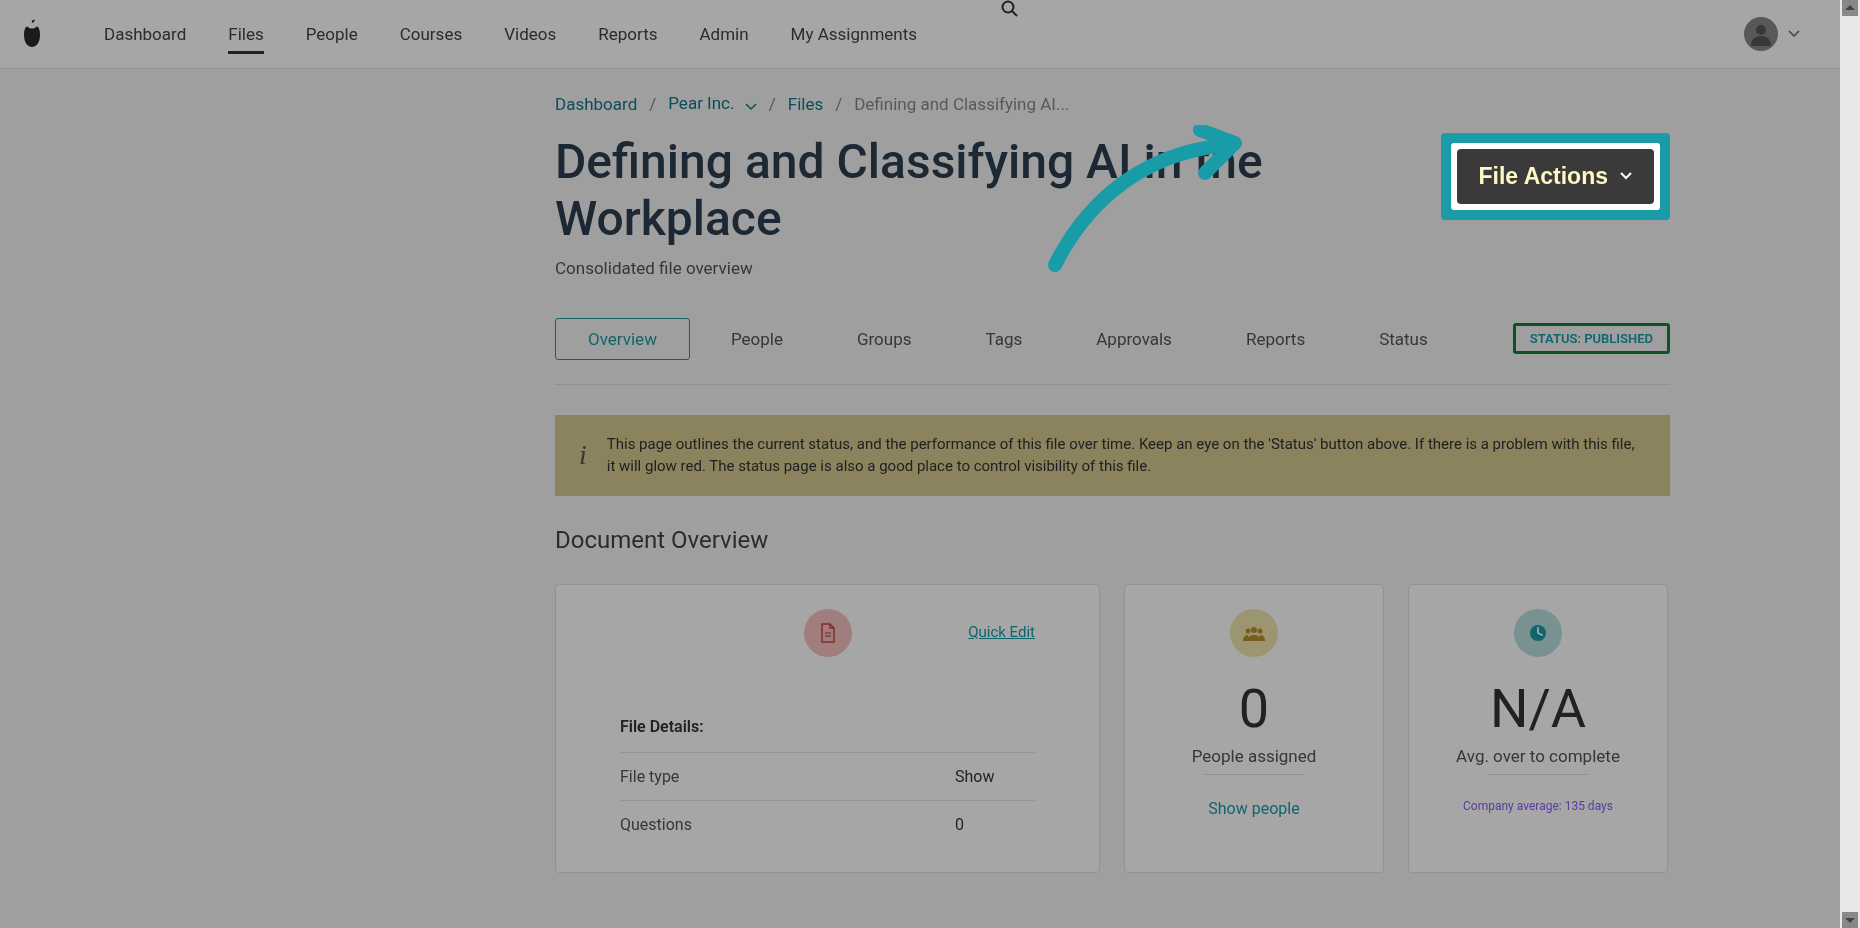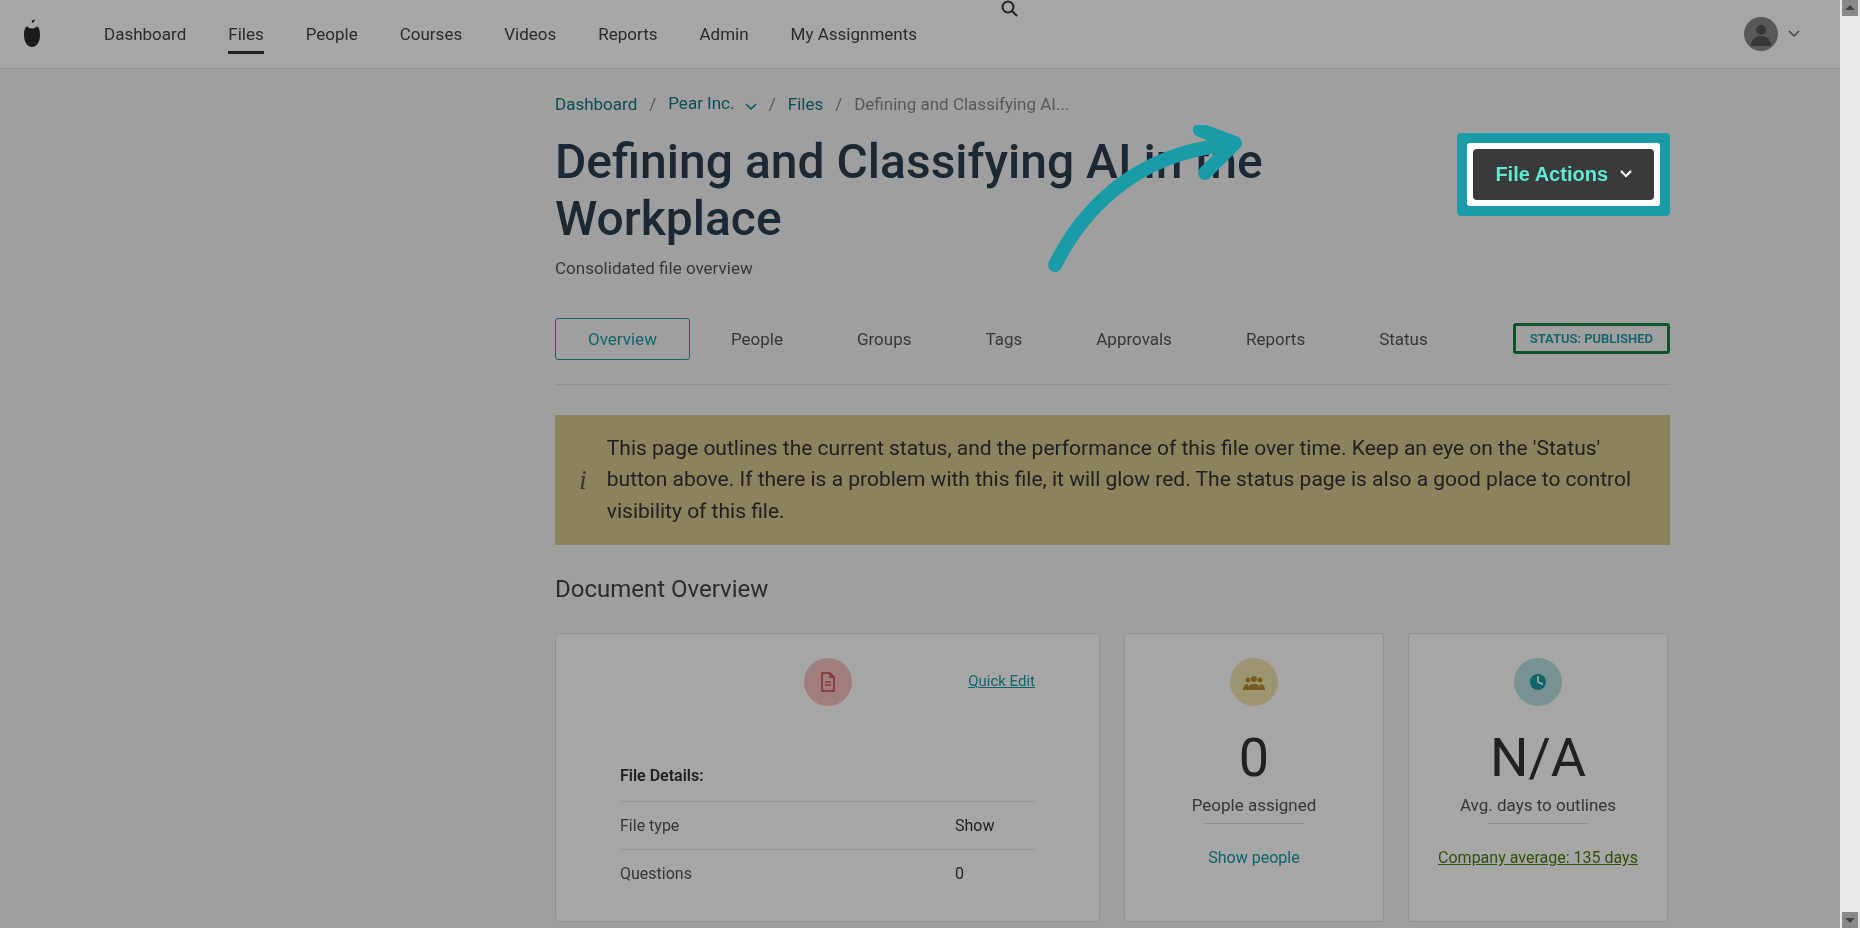--- a/index.html
+++ b/index.html
@@ -169,24 +169,24 @@
     }
     
     .file-actions-inner {
       background: #fff;
       padding: 6px;
       border-radius: 3px;
     }
     
     .file-actions-btn {
       background: #3a3a3a;
-      color: #5eead4;
+      color: #fef9c3;
       border: none;
       padding: 14px 22px;
-      font-size: 20px;
+      font-size: 23px;
       font-weight: 600;
       border-radius: 4px;
       cursor: pointer;
       display: flex;
       align-items: center;
       gap: 12px;
     }
     
     
     .curved-arrow {
@@ -251,21 +251,21 @@
     }
     
     .info-icon {
       font-family: Georgia, serif;
       font-style: italic;
       font-size: 28px;
       color: #555;
     }
     
     .info-text {
-      font-size: 21px;
+      font-size: 15px;
       line-height: 1.5;
       color: #333;
     }
     
     
     .section-heading {
       font-size: 24px;
       font-weight: 400;
       color: #444;
       margin: 0 0 30px 365px;
@@ -352,23 +352,22 @@
       margin: 0 auto 24px;
     }
     
     .card-link {
       color: #1a9ba8;
       font-size: 16px;
       cursor: pointer;
     }
     
     .card-footer-text {
-      font-size: 16px;
-      color: #4d7c0f;
-      text-decoration: underline;
+      font-size: 12px;
+      color: #8b5cf6;
     }
     
     
     .file-details-heading {
       font-size: 16px;
       font-weight: 600;
       color: #333;
       margin-bottom: 16px;
       padding-left: 40px;
     }
@@ -565,21 +564,21 @@
     </div>
 
     <div class="card card-small">
       <div class="card-icon-circle card-icon-teal">
         <svg width="20" height="20" viewBox="0 0 20 20">
           <circle cx="10" cy="10" r="8" fill="#1a9ba8"></circle>
           <path d="M10 5 L10 10 L14 12" fill="none" stroke="#fff" stroke-width="1.8" stroke-linecap="round"></path>
         </svg>
       </div>
       <div class="big-number">N/A</div>
-      <div class="card-label">Avg. days to outlines</div>
+      <div class="card-label">Avg. over to complete</div>
       <div class="card-divider"></div>
       <div class="card-footer-text">
         <span>Company average:  </span><span>135 days</span>
       </div>
     </div>
   </div>
 </div>
 
 <div class="curved-arrow">
   <svg width="210" height="150" viewBox="0 0 210 150">

